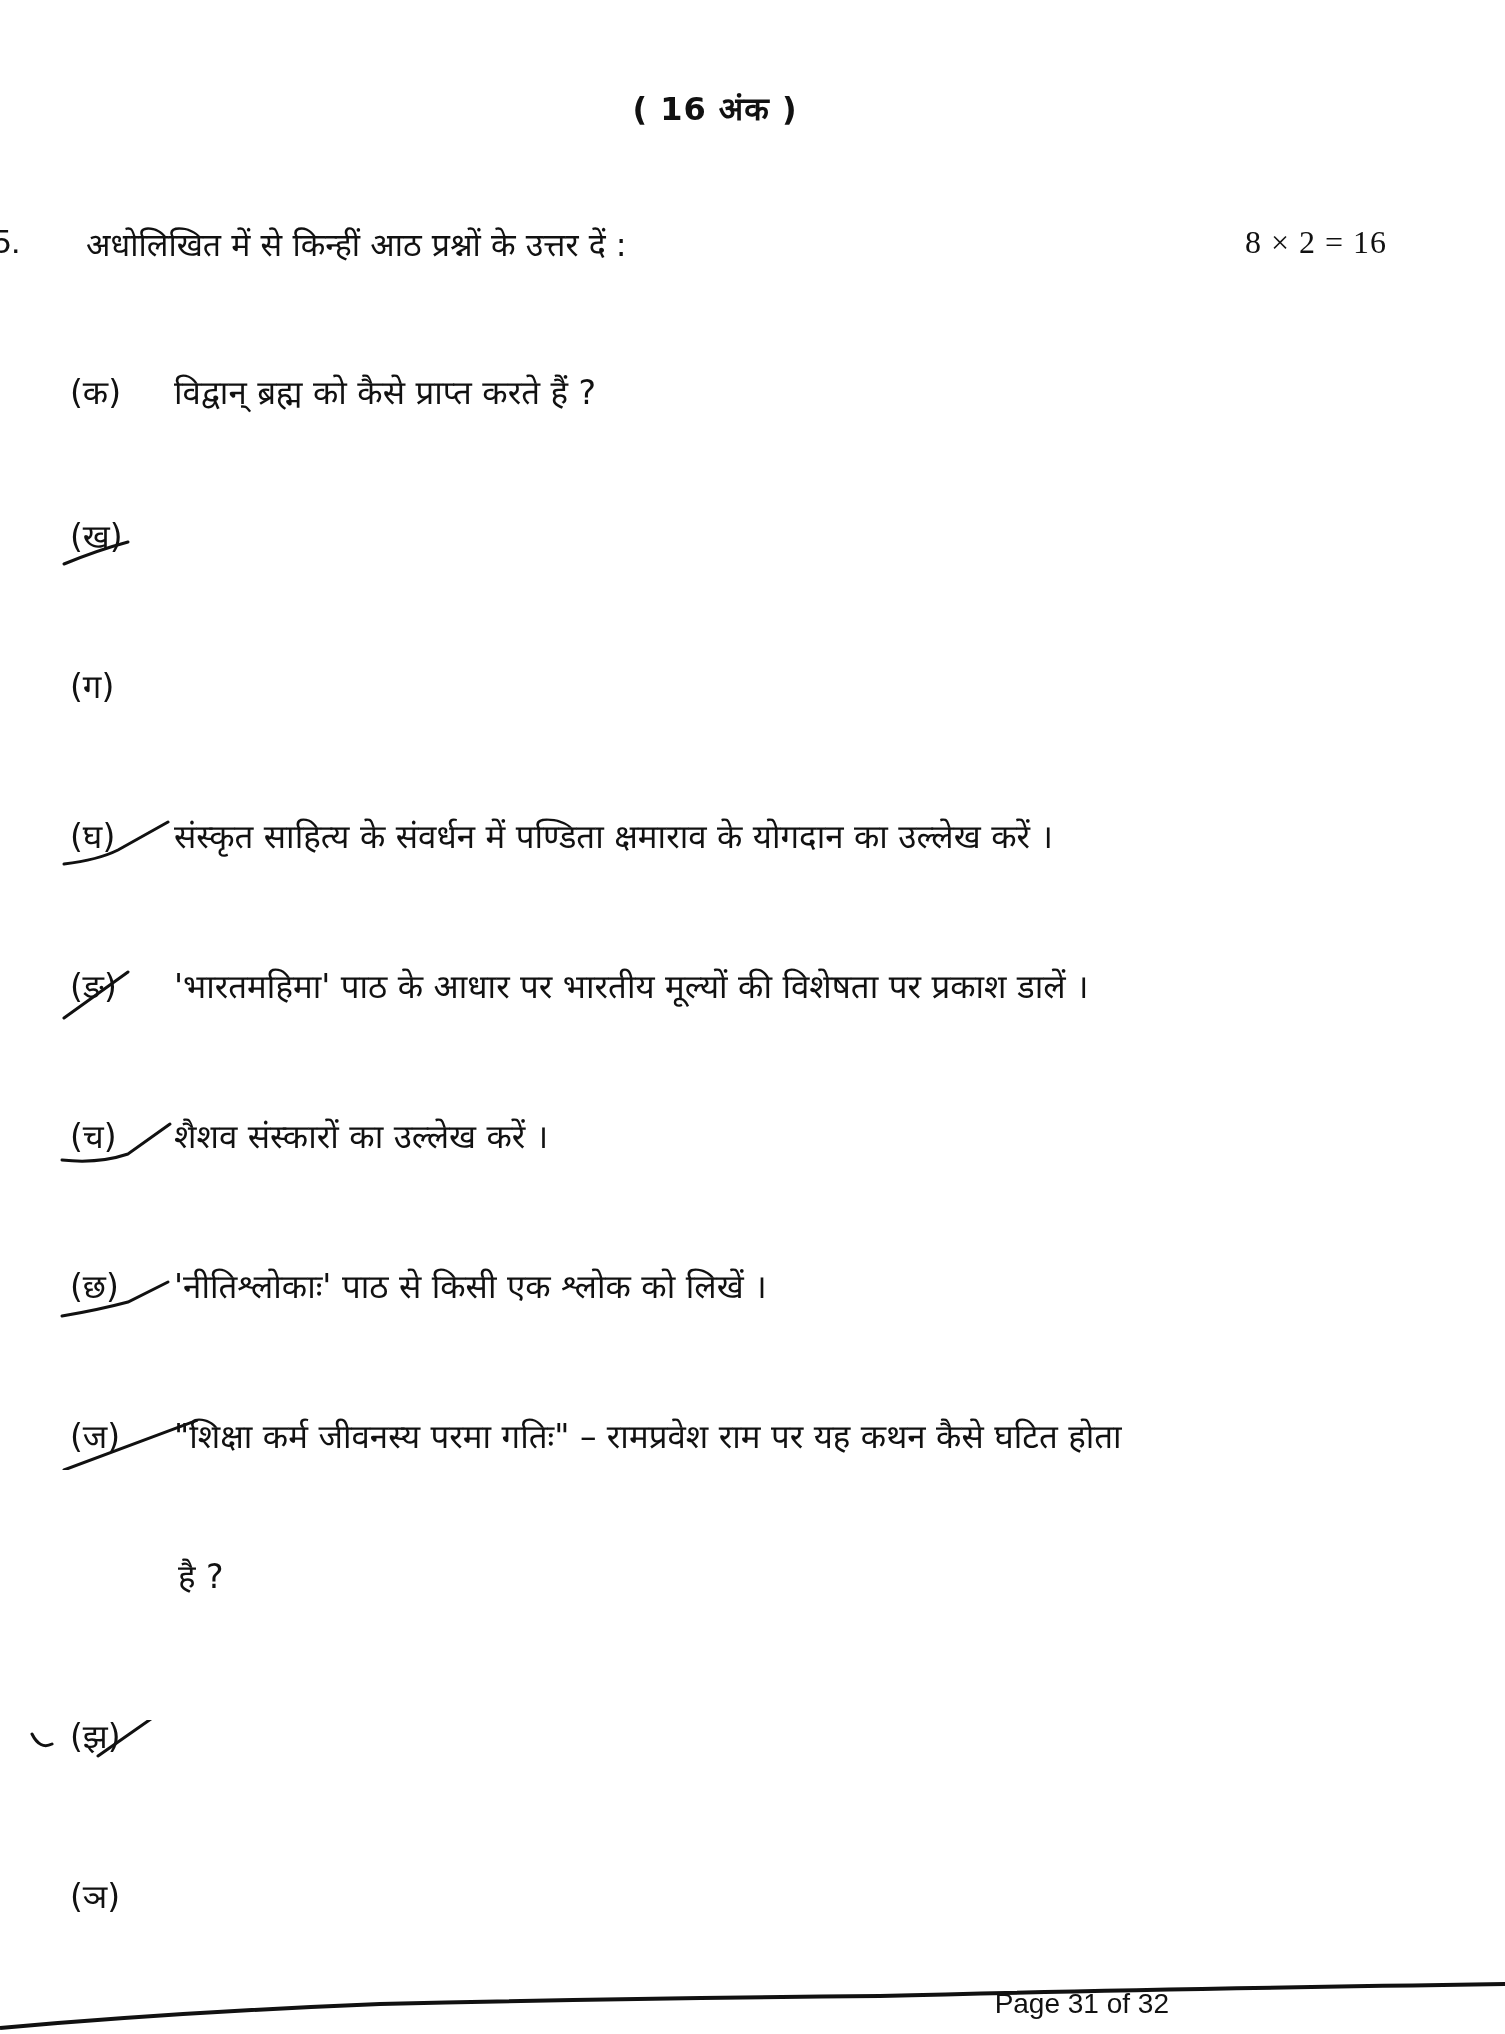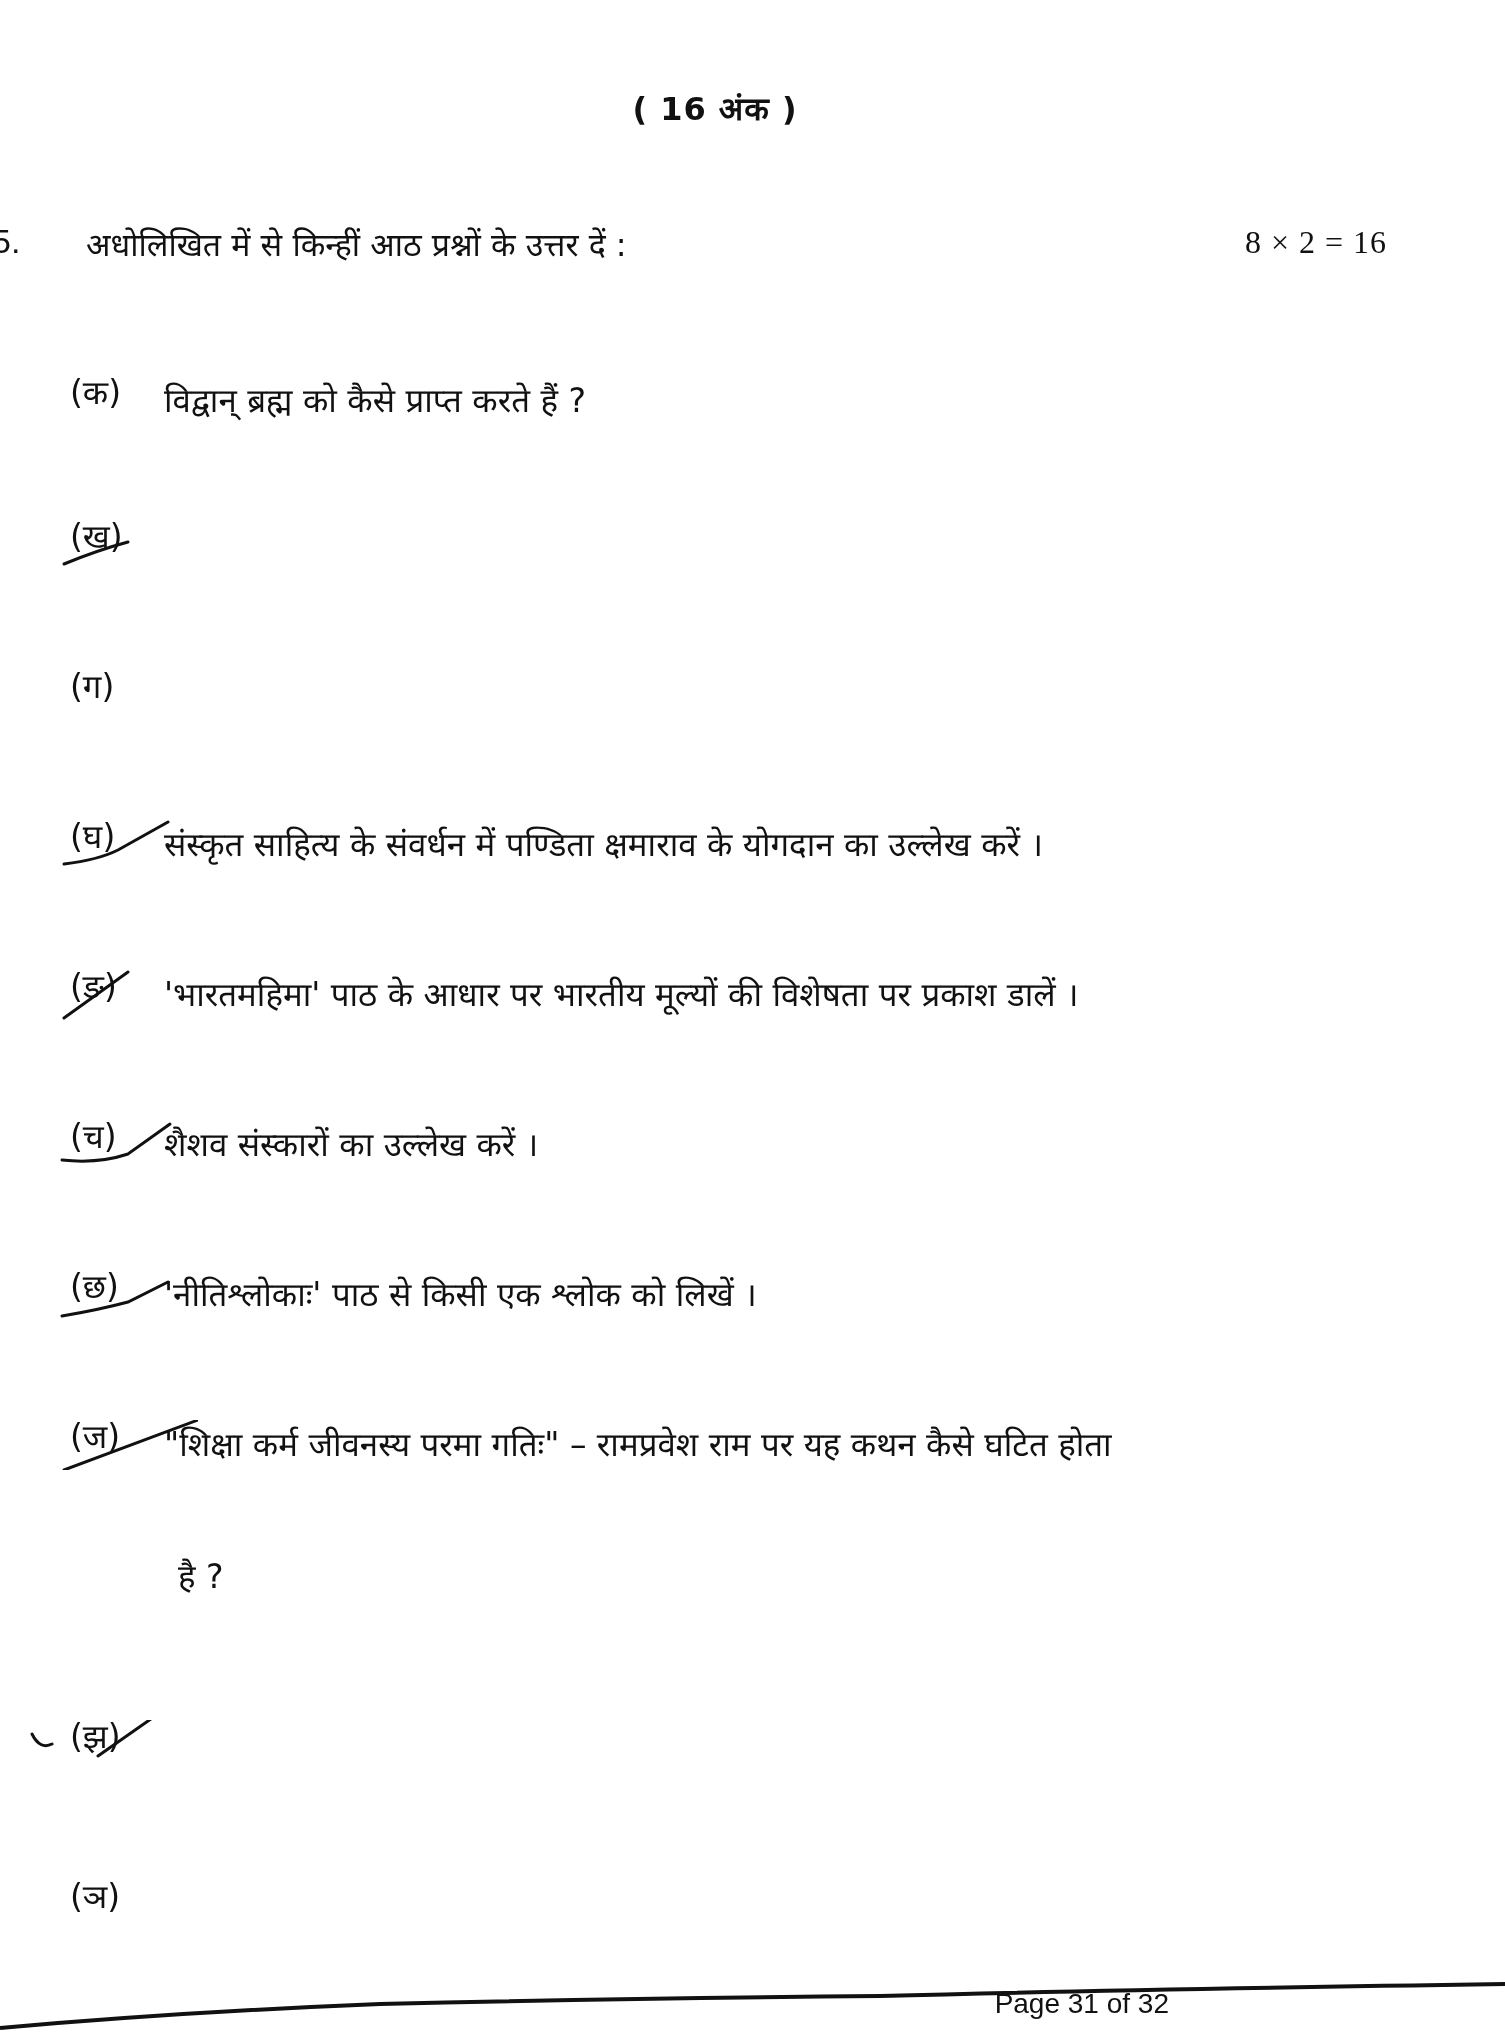--- a/index.html
+++ b/index.html
@@ -67,24 +67,23 @@
       font-size: 33px;
       line-height: 50px;
     }
     .sub-q .label {
       position: absolute;
       left: 70px;
       top: 0;
     }
     .sub-q .text {
       position: absolute;
-      left: 164px;
+      left: 174px;
       top: 0;
       white-space: nowrap;
-      margin-top: 8px;
     }
     .sub-q .pen-tick {
       position: absolute;
       left: 58px;
       top: 8px;
       width: 140px;
       height: 50px;
       pointer-events: none;
     }
     .continuation {

